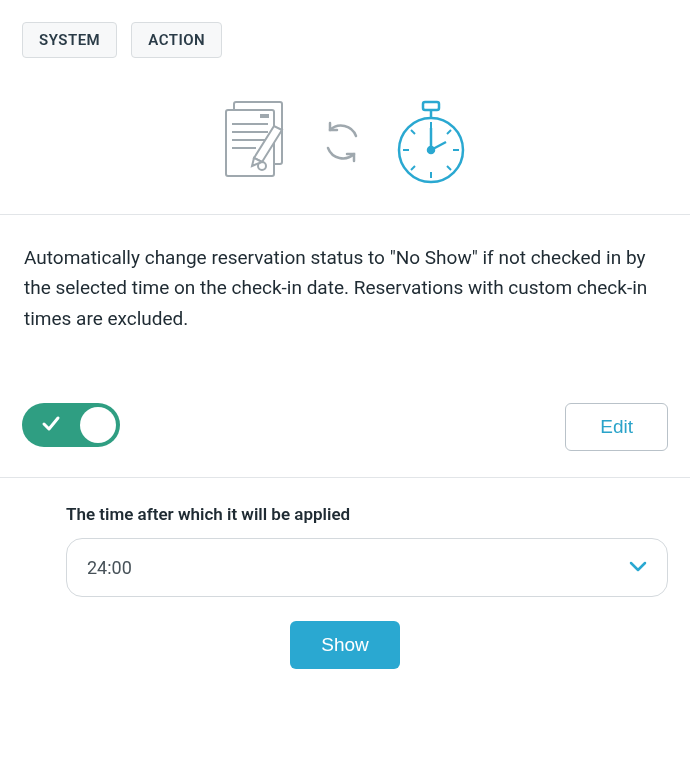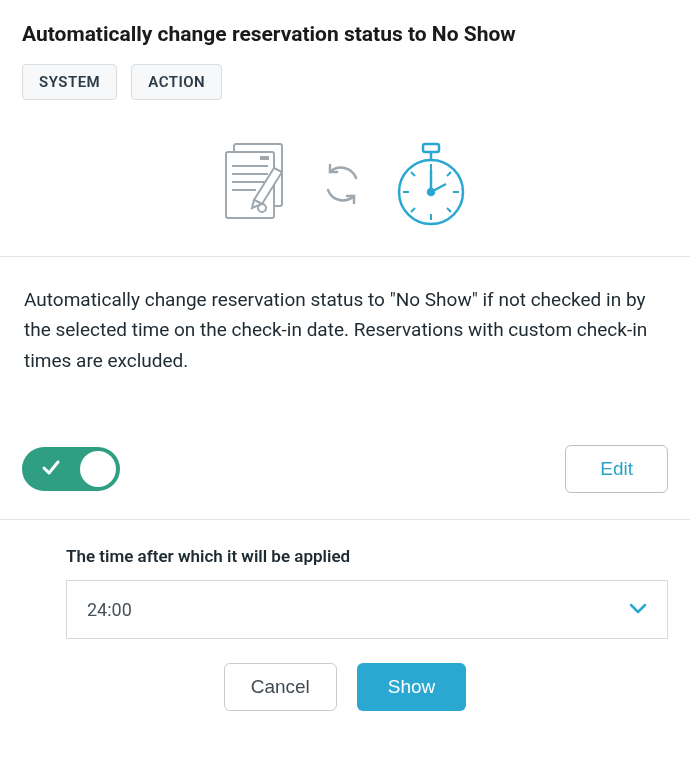--- a/index.html
+++ b/index.html
@@ -49,21 +49,21 @@
     margin-right: -22px;
   }
   .description {
     font-size: 19px;
     line-height: 1.6;
     color: #1f2b33;
     padding: 28px 2px 55px 2px;
   }
   .toggle-row {
     display: flex;
-    align-items: center;
+    align-items: flex-start;
     justify-content: space-between;
     padding: 14px 0 26px 0;
   }
   .toggle {
     width: 98px;
     height: 44px;
     background: #2f9e82;
     border-radius: 22px;
     position: relative;
     cursor: pointer;
@@ -99,21 +99,21 @@
     margin-left: 44px;
   }
   .field-label {
     font-size: 17px;
     font-weight: 600;
     color: #1f2b33;
     margin-bottom: 14px;
   }
   .select {
     border: 1px solid #d4d9dd;
-    border-radius: 0;
+    border-radius: 16px;
     padding: 18px 20px;
     display: flex;
     align-items: center;
     justify-content: space-between;
     cursor: pointer;
   }
   .select-value {
     font-size: 18px;
     color: #475259;
   }
@@ -143,21 +143,20 @@
     background: #2aa8d1;
     color: #fff;
     padding: 12px 30px;
   }
 </style>
 </head>
 <body>
 
 <div class="container">
 
-  <h1 class="title">Automatically change reservation status to No Show</h1>
 
   <div class="tags">
     <span class="tag">SYSTEM</span>
     <span class="tag">ACTION</span>
   </div>
 
   <div class="banner">
     <span class="icon-box">
       <svg width="72" height="84" viewBox="0 0 72 84">
         <g fill="none" stroke="#9fa8ae" stroke-width="2">
@@ -230,17 +229,16 @@
       <span class="select-value">24:00</span>
       <span class="chevron">
         <svg width="18" height="12" viewBox="0 0 18 12">
           <polyline points="2,2 9,9 16,2" fill="none" stroke="#2aa8d1" stroke-width="2.5" stroke-linecap="round" stroke-linejoin="round"></polyline>
         </svg>
       </span>
     </div>
   </div>
 
   <div class="actions">
-    <button class="btn btn-cancel">Cancel</button>
     <button class="btn btn-save">Show</button>
   </div>
 
 </div>
 
 </body></html>

